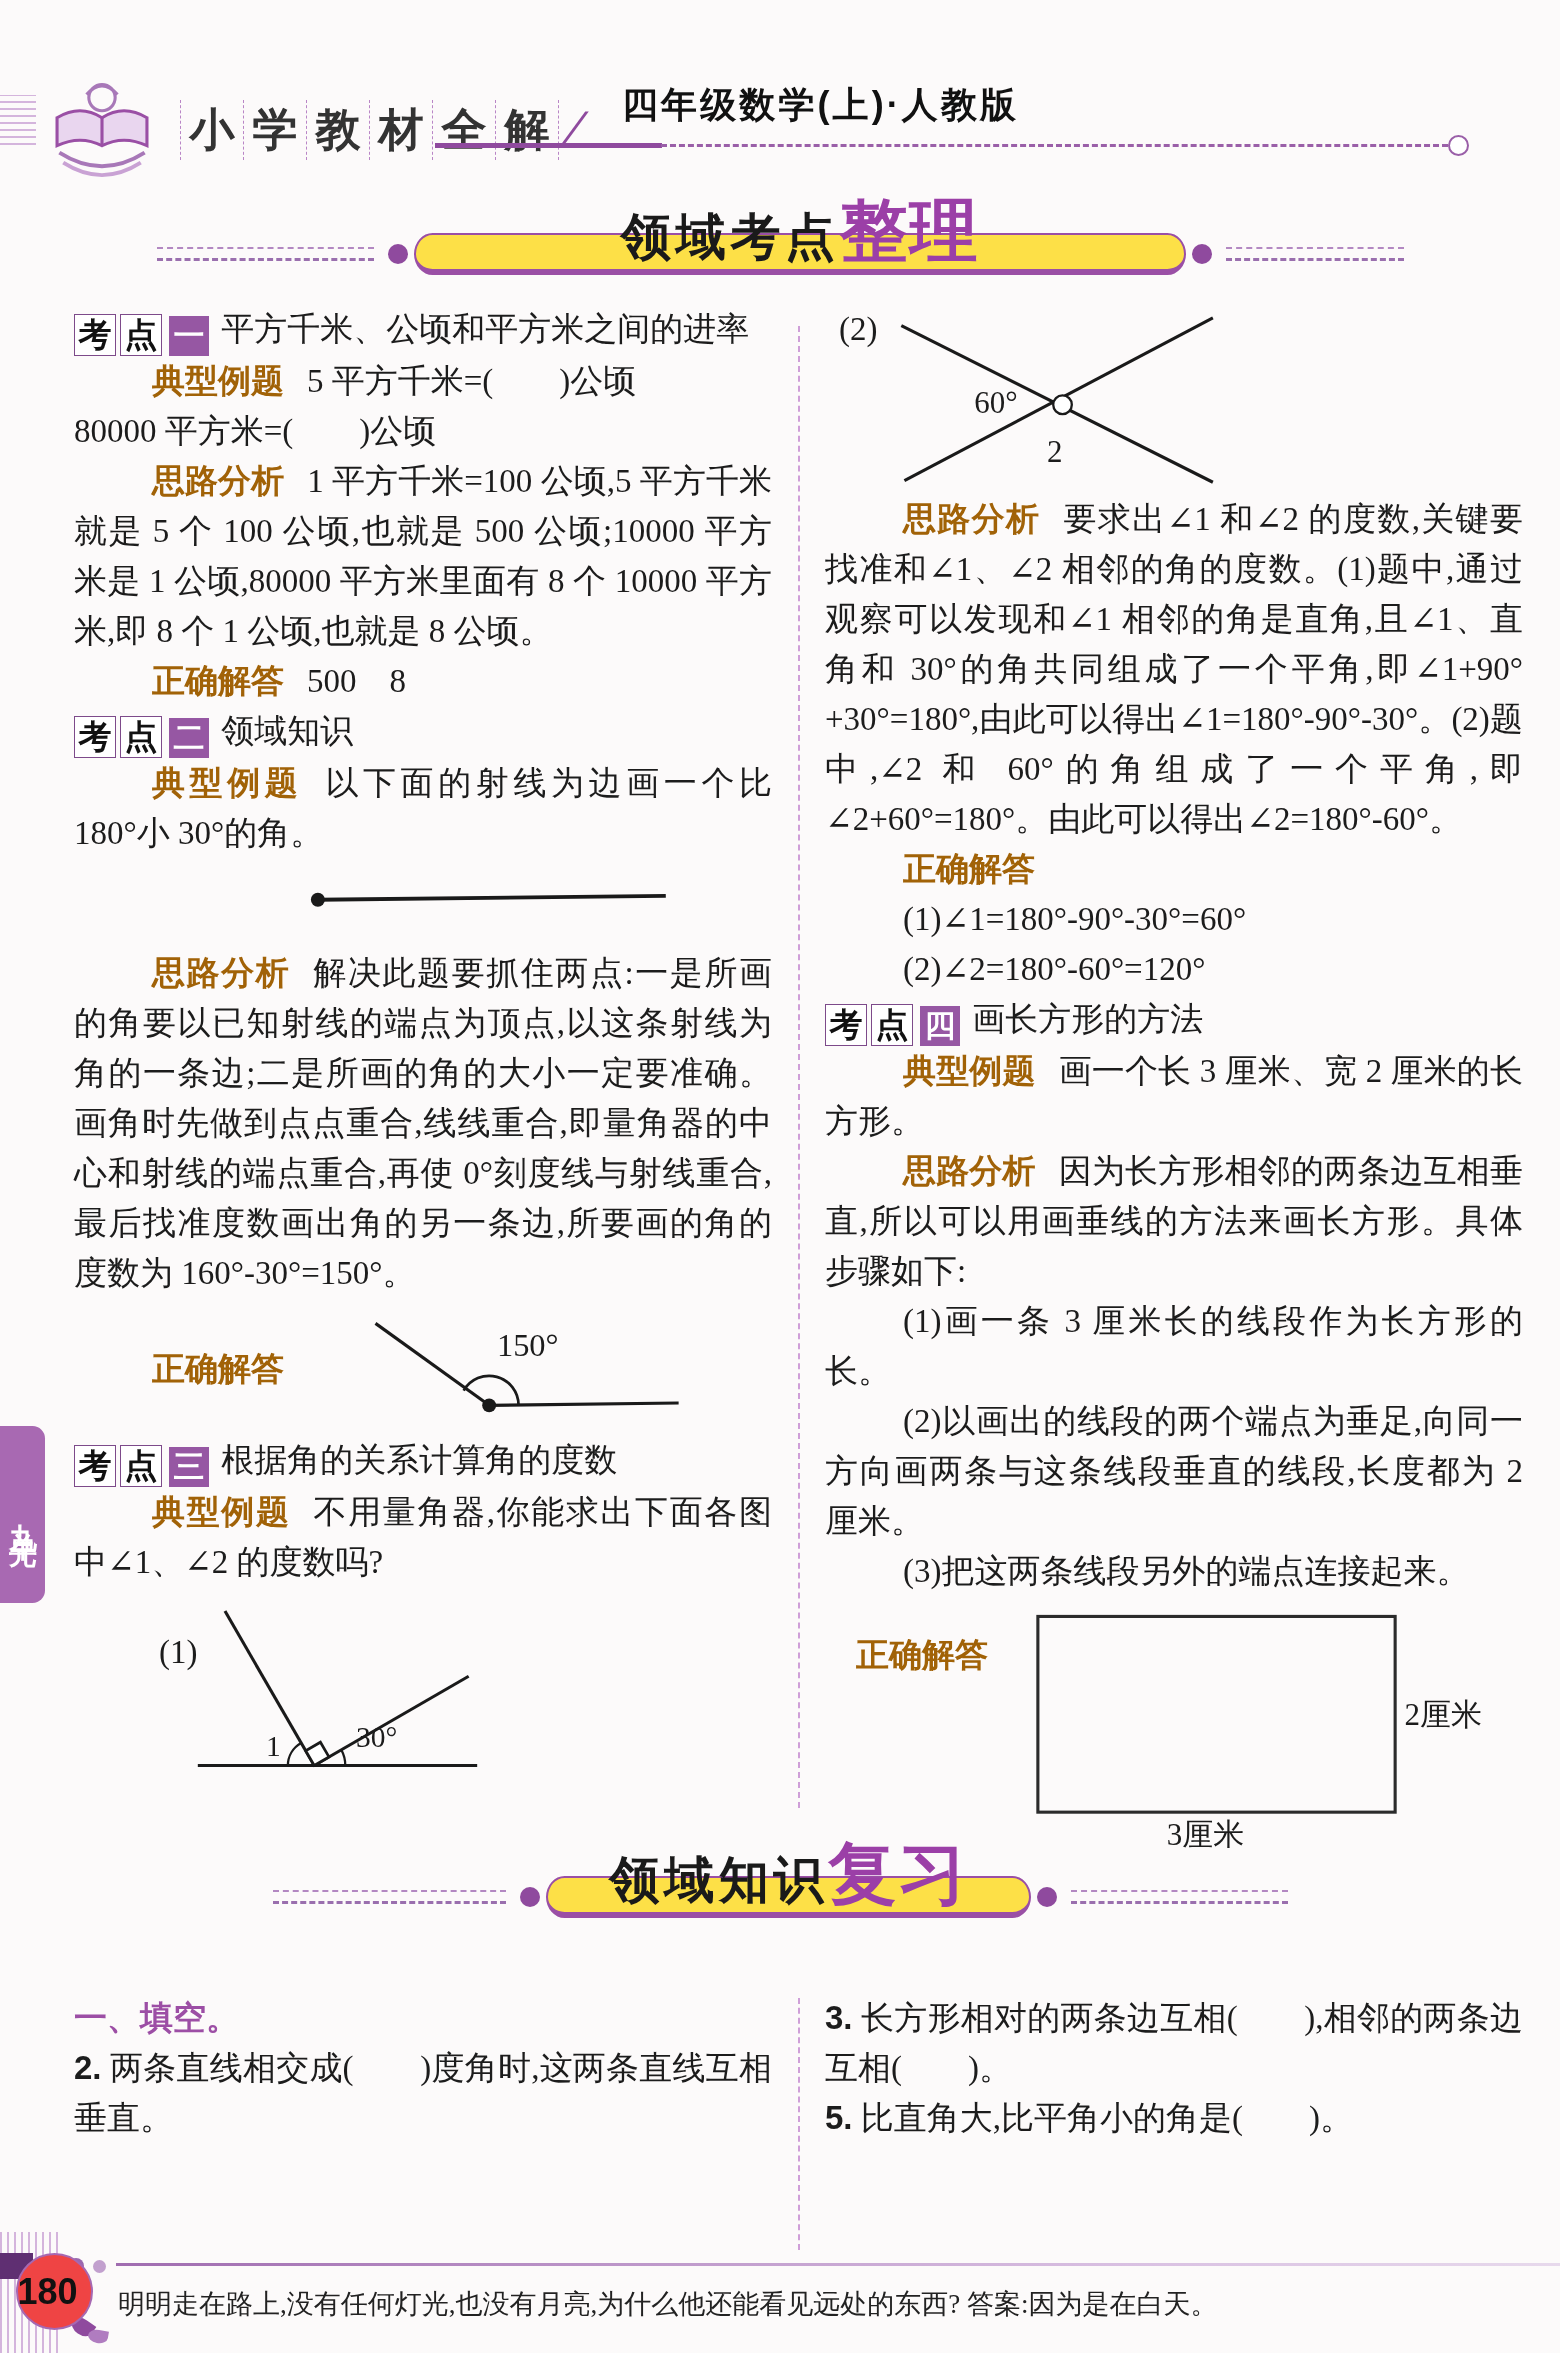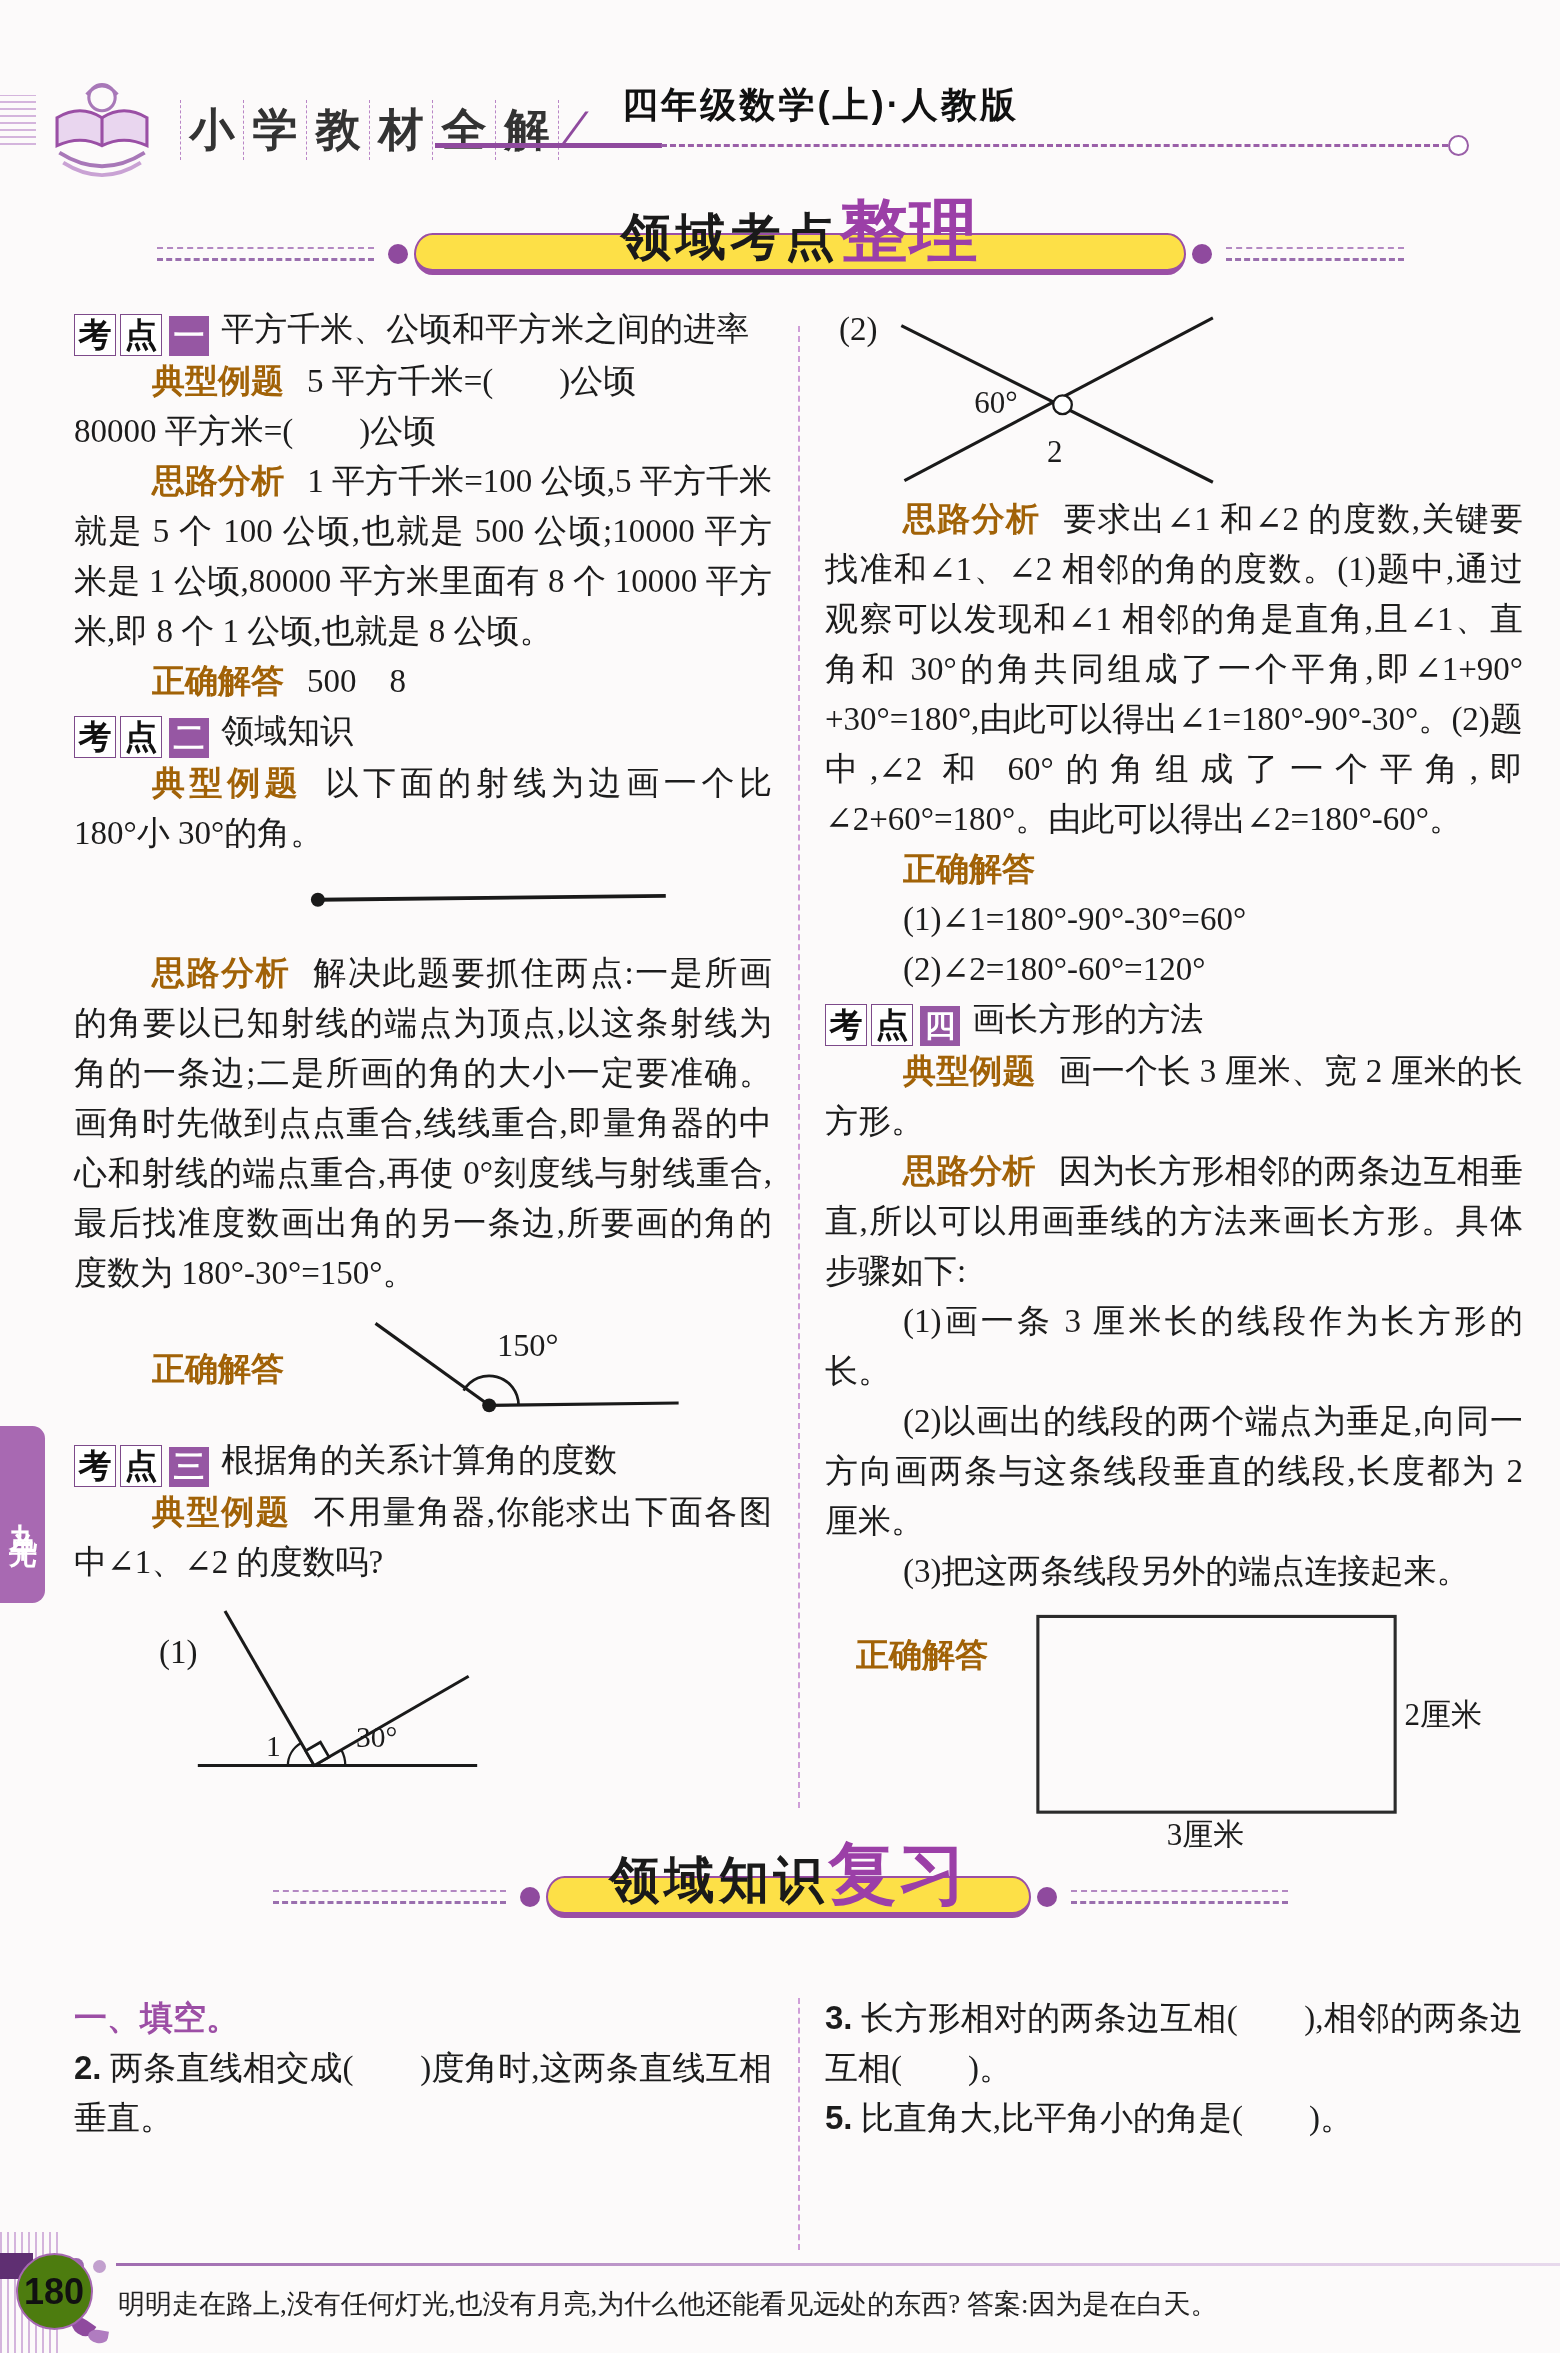--- a/index.html
+++ b/index.html
@@ -64,21 +64,21 @@
   .rv-head{color:#9c4ea5;font-weight:bold;font-family:"Liberation Sans","DejaVu Sans",sans-serif;}
   .item b{font-family:"Liberation Sans","DejaVu Sans",sans-serif;}
   
   .sep-line{position:absolute;left:116px;top:2263px;width:1444px;height:3.1px;
     background:linear-gradient(to right,#a06cb0,#d9c0e2 70%,#e7d9ec);}
   .sep-sq{position:absolute;left:0;top:2253px;width:33px;height:26px;background:#5f2f72;}
   .sep-d1{position:absolute;left:40px;top:2256px;width:20px;height:20px;border-radius:50%;background:#7a4390;}
   .sep-d2{position:absolute;left:68px;top:2258px;width:16.3px;height:16.3px;border-radius:50%;background:#9a68ae;}
   .sep-d3{position:absolute;left:93px;top:2260px;width:13px;height:13px;border-radius:50%;background:#c2a0ce;}
   .page-circle{position:absolute;left:15.5px;top:2253px;width:73px;height:73px;border:2.3px solid #a668b2;
-    border-radius:50%;background:#4d7c0f;display:flex;align-items:center;justify-content:center;
+    border-radius:50%;background:#ef4444;display:flex;align-items:center;
     font-size:36px;font-weight:bold;color:#111;font-family:"Liberation Sans","DejaVu Sans",sans-serif;z-index:2;}
   .leaf{position:absolute;border-radius:50% 0 50% 50%;}
   .leaf1{left:71px;top:2319px;width:23px;height:15.5px;background:#8f4a9e;transform:rotate(35deg);}
   .leaf2{left:88px;top:2330px;width:20px;height:13px;background:#b07cc0;transform:rotate(10deg);}
   .riddle{position:absolute;left:118px;top:2286px;width:1335px;font-size:27px;color:#222;}
 </style>
 </head>
 <body>
 
 <div class="page">
@@ -146,21 +146,21 @@
     </p>
 
     <div style="margin:23px 0 17px 233px;">
       <svg width="365" height="36" viewBox="0 0 470 46">
         <line x1="14" y1="24" x2="462" y2="19" stroke="#1a1a1a" stroke-width="5"></line>
         <circle cx="14" cy="24" r="9" fill="#1a1a1a"></circle>
       </svg>
     </div>
 
     <p class="indent">
-      <span class="plabel">思路分析</span><span>解决此题要抓住两点:一是所画的角要以已知射线的端点为顶点,以这条射线为角的一条边;二是所画的角的大小一定要准确。画角时先做到点点重合,线线重合,即量角器的中心和射线的端点重合,再使 0°刻度线与射线重合,最后找准度数画出角的另一条边,所要画的角的度数为 180°-30°=150°。</span>
+      <span class="plabel">思路分析</span><span>解决此题要抓住两点:一是所画的角要以已知射线的端点为顶点,以这条射线为角的一条边;二是所画的角的大小一定要准确。画角时先做到点点重合,线线重合,即量角器的中心和射线的端点重合,再使 0°刻度线与射线重合,最后找准度数画出角的另一条边,所要画的角的度数为 160°-30°=150°。</span>
     </p>
 
     <div class="ansrow" style="margin:12.4px 0 7.8px 0;">
       <span class="plabel" style="margin-left:78px;">正确解答</span>
       <svg width="357" height="116" viewBox="0 0 460 150" style="margin-left:23px;font-size:43px">
         <line x1="205" y1="122" x2="450" y2="119" stroke="#1a1a1a" stroke-width="4"></line>
         <line x1="205" y1="122" x2="58" y2="16" stroke="#1a1a1a" stroke-width="4"></line>
         <path d="M 243 122 A 38 38 0 0 0 172 103" fill="none" stroke="#1a1a1a" stroke-width="3.5"></path>
         <circle cx="205" cy="122" r="9" fill="#1a1a1a"></circle>
         <text x="215" y="58" font-size="42">150°</text>

